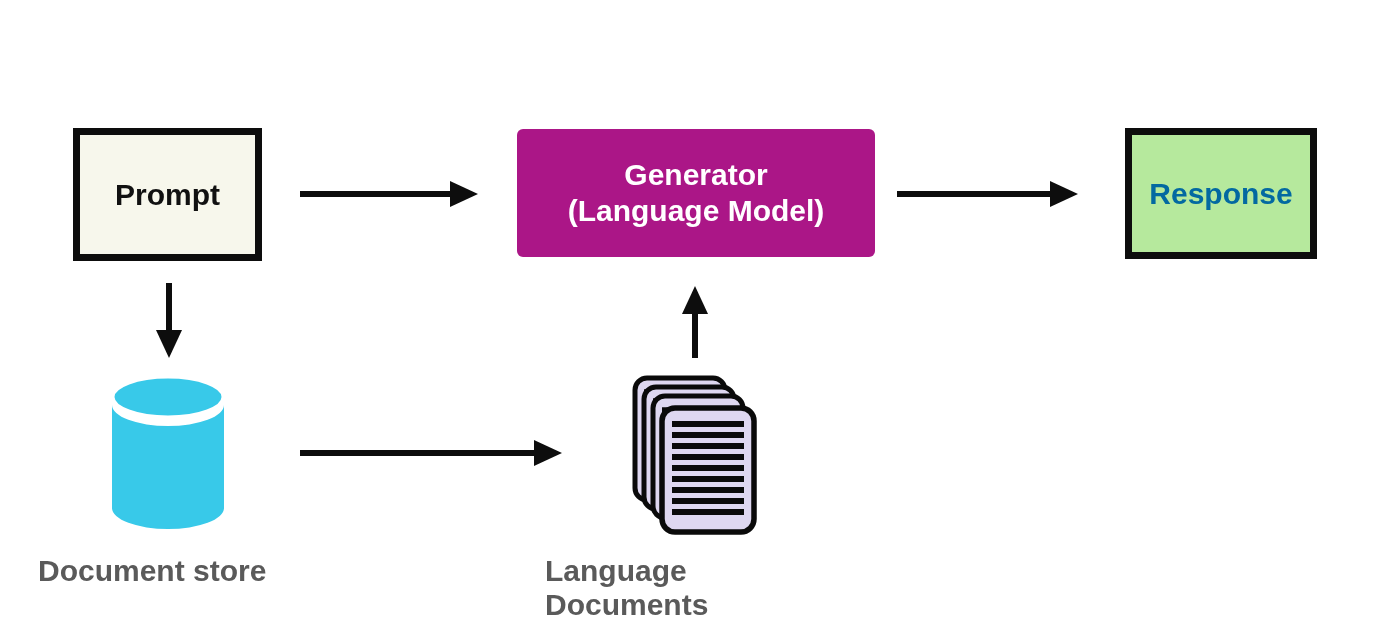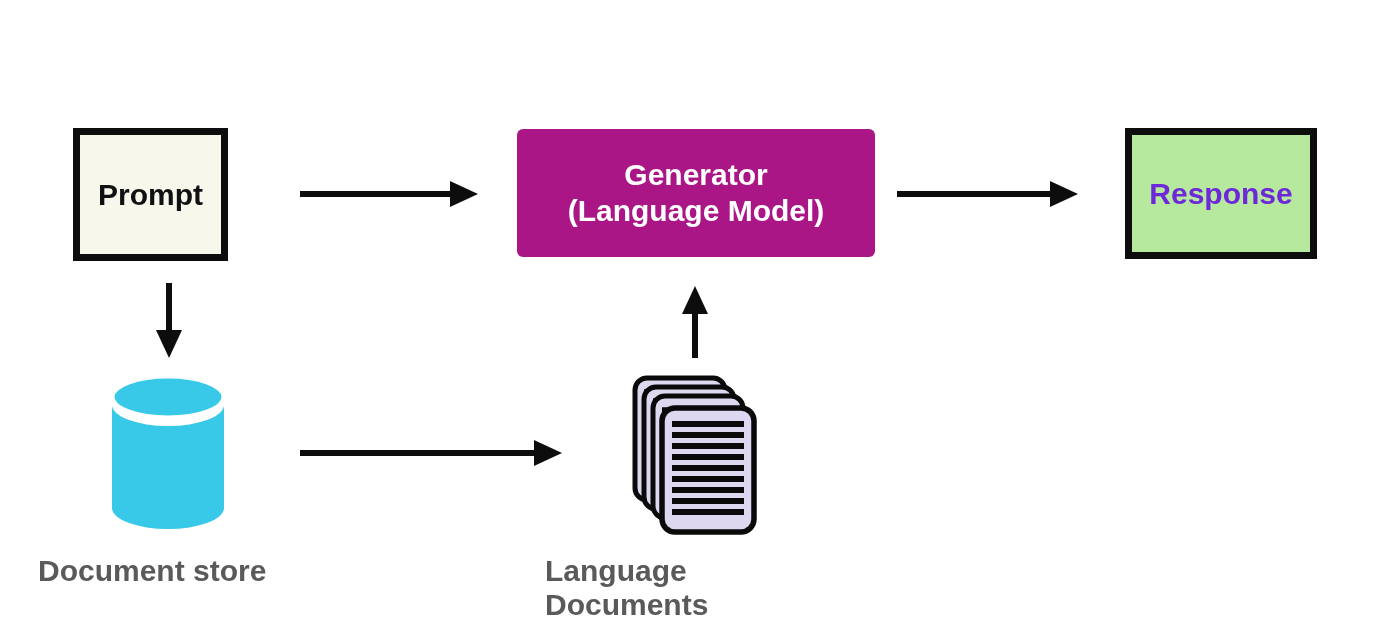--- a/index.html
+++ b/index.html
@@ -18,41 +18,41 @@
   .node {
     position: absolute;
     box-sizing: border-box;
     display: flex;
     align-items: center;
     justify-content: center;
     text-align: center;
   }
   .node-prompt {
     left: 73px; top: 128px;
-    width: 155px; height: 133px;
+    width: 189px; height: 133px;
     background: #f7f7ec;
     border: 7px solid #0d0d0d;
     font-size: 30px; font-weight: bold; color: #111111;
   }
   .node-generator {
     left: 517px; top: 129px;
     width: 358px; height: 128px;
     background: #ab1687;
     border-radius: 6px;
     color: #ffffff;
     font-size: 30px; font-weight: bold;
     line-height: 36px;
     flex-direction: column;
   }
   .node-response {
     left: 1125px; top: 128px;
     width: 192px; height: 131px;
     background: #b6e99d;
     border: 7px solid #0d0d0d;
-    font-size: 30px; font-weight: bold; color: #6d28d9;
+    font-size: 30px; font-weight: bold; color: #0369a1;
   }
   .icon-wrap {
     position: absolute;
   }
   .icon-document-store { left: 104px; top: 370px; }
   .icon-retrieved-docs { left: 628px; top: 374px; }
   .node-label {
     position: absolute;
     font-size: 30px;
     font-weight: bold;

